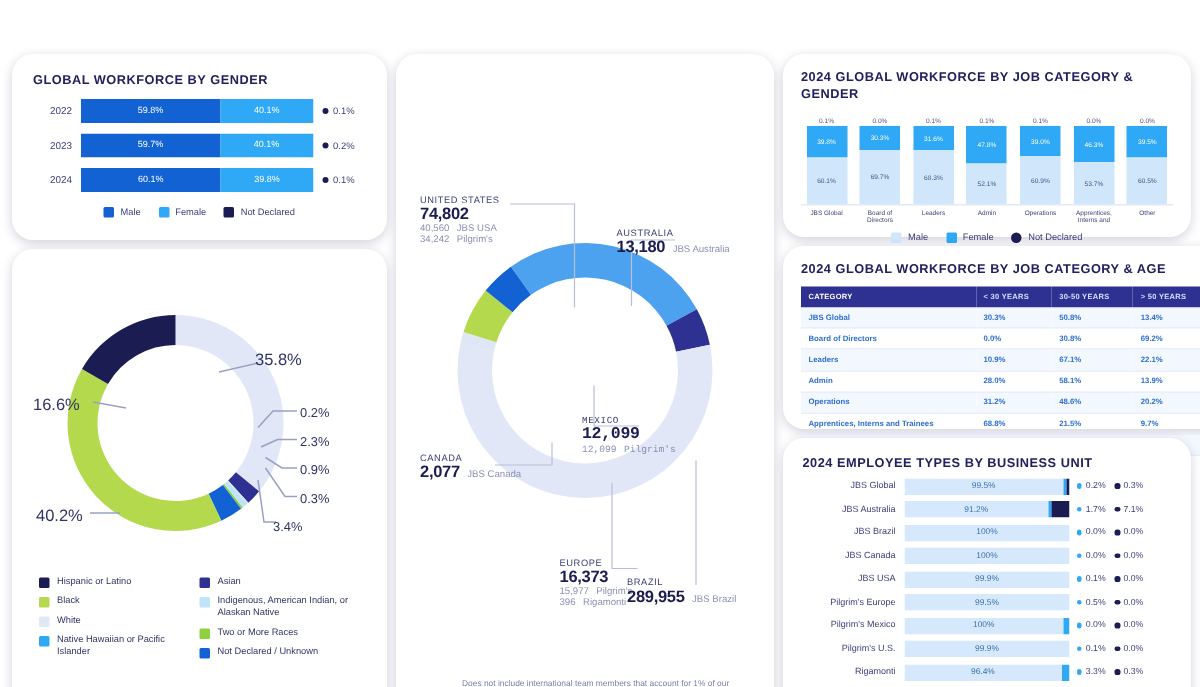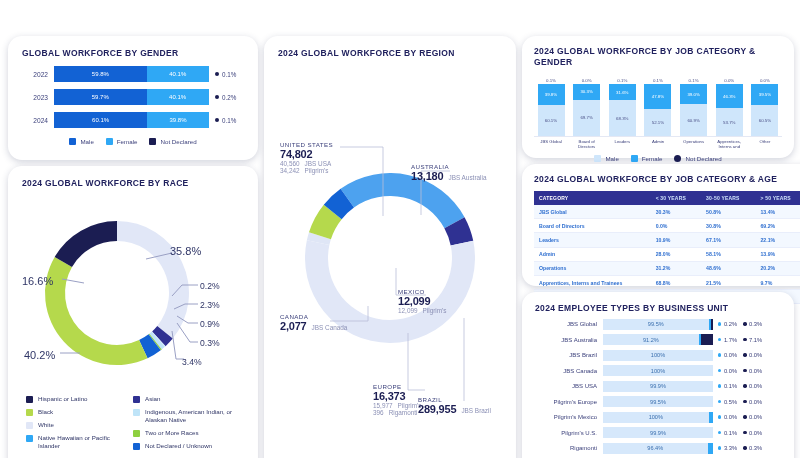--- a/index.html
+++ b/index.html
@@ -141,21 +141,20 @@
           <span>Female</span>
         </div>
         <div class="lg">
           <span class="sw" style="background: rgb(27, 29, 82);"></span>
           <span>Not Declared</span>
         </div>
       </div>
   </div>
 
   <div class="card" id="race">
-    <div class="card-title">2024 GLOBAL WORKFORCE BY RACE</div>
     <div class="donut-wrap">
       <svg width="222" height="192" viewBox="0 0 222 192">
         <g id="race-donut-g" transform="translate(95,96)">
             <path d="M4.408728476930472e-15 -72A72 72 0 0 1 55.74211252987267 45.57210649846035L40.25819238268582 32.91318802666581A52 52 0 0 0 3.184081677783118e-15 -52Z" fill="#e1e7f7"></path>
             <path d="M55.74211252987267 45.57210649846035A72 72 0 0 1 48.57508314504299 53.14566113477337L35.08200449364216 38.382977486225215A52 52 0 0 0 40.25819238268582 32.91318802666581Z" fill="#2f3192"></path>
             <path d="M48.57508314504299 53.14566113477337A72 72 0 0 1 47.901384834066675 53.753672720835056L34.595444602381484 38.82209696504754A52 52 0 0 0 35.08200449364216 38.382977486225215Z" fill="#cfe6fb"></path>
             <path d="M47.901384834066675 53.753672720835056A72 72 0 0 1 44.77714483475665 56.3826861762299L32.339049047324245 40.72082890505493A52 52 0 0 0 34.595444602381484 38.82209696504754Z" fill="#bfe4f8"></path>
             <path d="M44.77714483475665 56.3826861762299A72 72 0 0 1 43.703219288824705 57.21912812856292L31.563436153040065 41.324925870628775A52 52 0 0 0 32.339049047324245 40.72082890505493Z" fill="#8ed03f"></path>
             <path d="M43.703219288824705 57.21912812856292A72 72 0 0 1 30.536993775440248 65.20346625110297L22.054495504484624 47.091392292463254A52 52 0 0 0 31.563436153040065 41.324925870628775Z" fill="#1262d4"></path>
             <path d="M30.536993775440248 65.20346625110297A72 72 0 0 1 -62.31598213456861 -36.065473386663406L-45.00598709718844 -26.047286334812462A52 52 0 0 0 22.054495504484624 47.091392292463254Z" fill="#b5d94c"></path>
@@ -217,21 +216,20 @@
           </div>
           <div class="race-item">
             <span class="sw" style="background: rgb(18, 98, 212);"></span>
             <span>Not Declared / Unknown</span>
           </div>
         </div>
     </div>
   </div>
 
   <div class="card" id="region">
-    <div class="card-title">2024 GLOBAL WORKFORCE BY REGION</div>
     <div class="region-stage">
       <svg width="224" height="355" viewBox="0 0 224 355">
         <g id="region-donut-g" transform="translate(112,195)">
             <path d="M-49.38798864567093 -69.17966881631538A85 85 0 0 1 74.54900862662834 -40.83436436124474L54.37692393942302 -29.785065769378512A62 62 0 0 0 -36.02417995331292 -50.460464313077104Z" fill="#4da2ef"></path>
             <path d="M74.54900862662834 -40.83436436124474A85 85 0 0 1 83.24782382788935 -17.169735813945948L60.72194208622517 -12.523807299584105A62 62 0 0 0 54.37692393942302 -29.785065769378512Z" fill="#2f3192"></path>
             <path d="M83.24782382788935 -17.169735813945948A85 85 0 1 1 -83.14462376615224 -17.662716064778753L-60.64666674707575 -12.883392894309207A62 62 0 1 0 60.72194208622517 -12.523807299584105Z" fill="#e1e7f7"></path>
             <path d="M-83.14462376615224 -17.662716064778753A85 85 0 0 1 -81.00905074354812 -25.73972994476138L-59.08895465999981 -18.77486184206124A62 62 0 0 0 -60.64666674707575 -12.883392894309207Z" fill="#dfe6f6"></path>
             <path d="M-81.00905074354812 -25.73972994476138A85 85 0 0 1 -66.22733159721625 -53.28170933361995L-48.30699481208714 -38.864305631581615A62 62 0 0 0 -59.08895465999981 -18.77486184206124Z" fill="#b5d94c"></path>
             <path d="M-66.22733159721625 -53.28170933361995A85 85 0 0 1 -49.38798864567095 -69.17966881631537L-36.02417995331293 -50.4604643130771A62 62 0 0 0 -48.30699481208714 -38.864305631581615Z" fill="#1262d4"></path>
           </g>
@@ -257,21 +255,21 @@
               <span class="v">Pilgrim's</span>
             </div>
           </div>
           <div class="cn" style="left: 133px; top: 100px;">
             <div class="nm">AUSTRALIA</div>
             <div class="row">
               <span class="big">13,180</span>
               <span class="v">JBS Australia</span>
             </div>
           </div>
-          <div class="cn" style="left: 120px; top: 225px;">
+          <div class="cn" style="left: 110px; top: 225px; font-family: Liberation Mono, monospace;">
             <div class="nm">MEXICO</div>
             <div class="big">12,099</div>
             <div class="row">
               <span class="v">12,099</span>
               <span class="v">Pilgrim's</span>
             </div>
           </div>
           <div class="cn" style="left: 95px; top: 320px;">
             <div class="nm">EUROPE</div>
             <div class="big">16,373</div>

